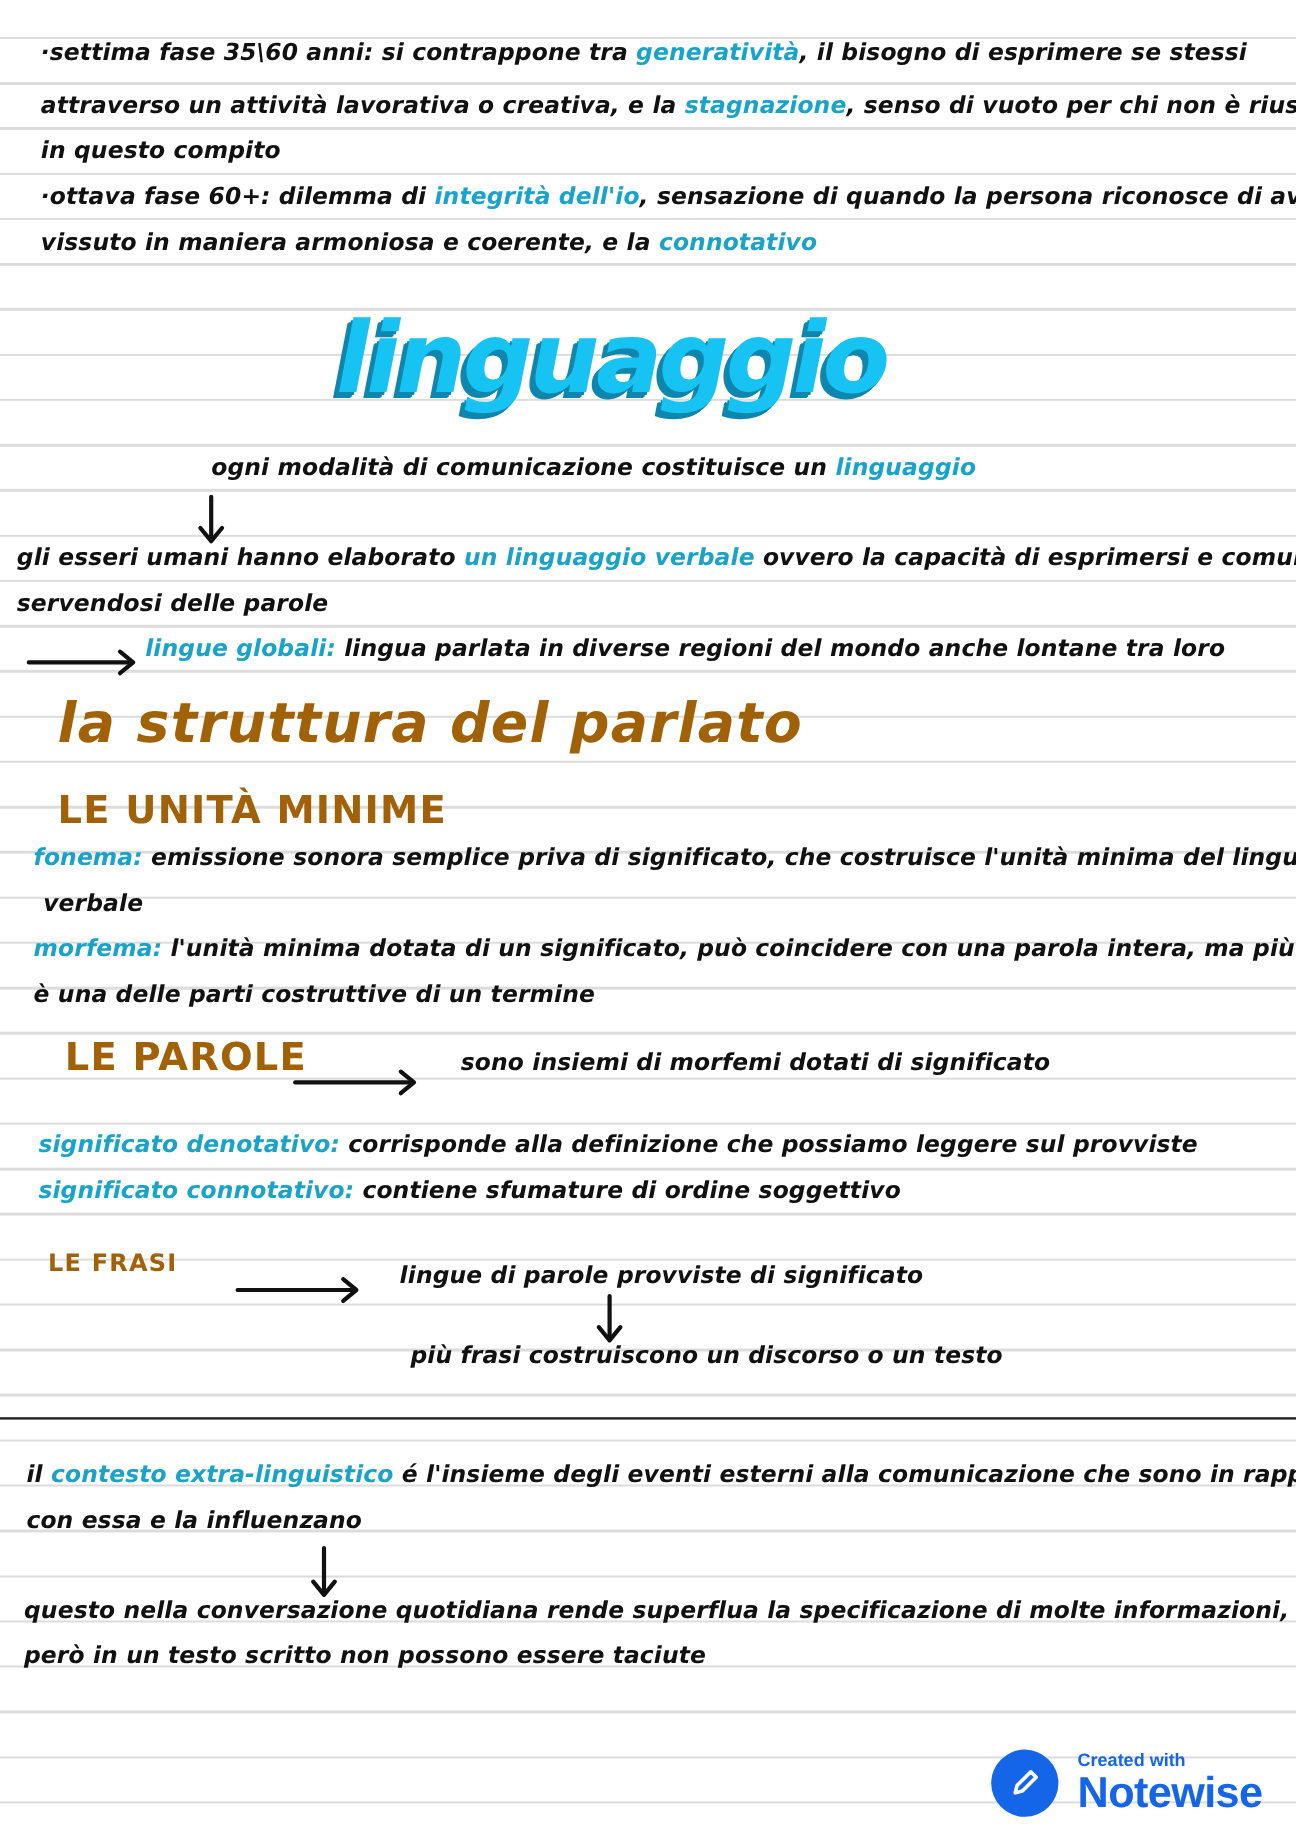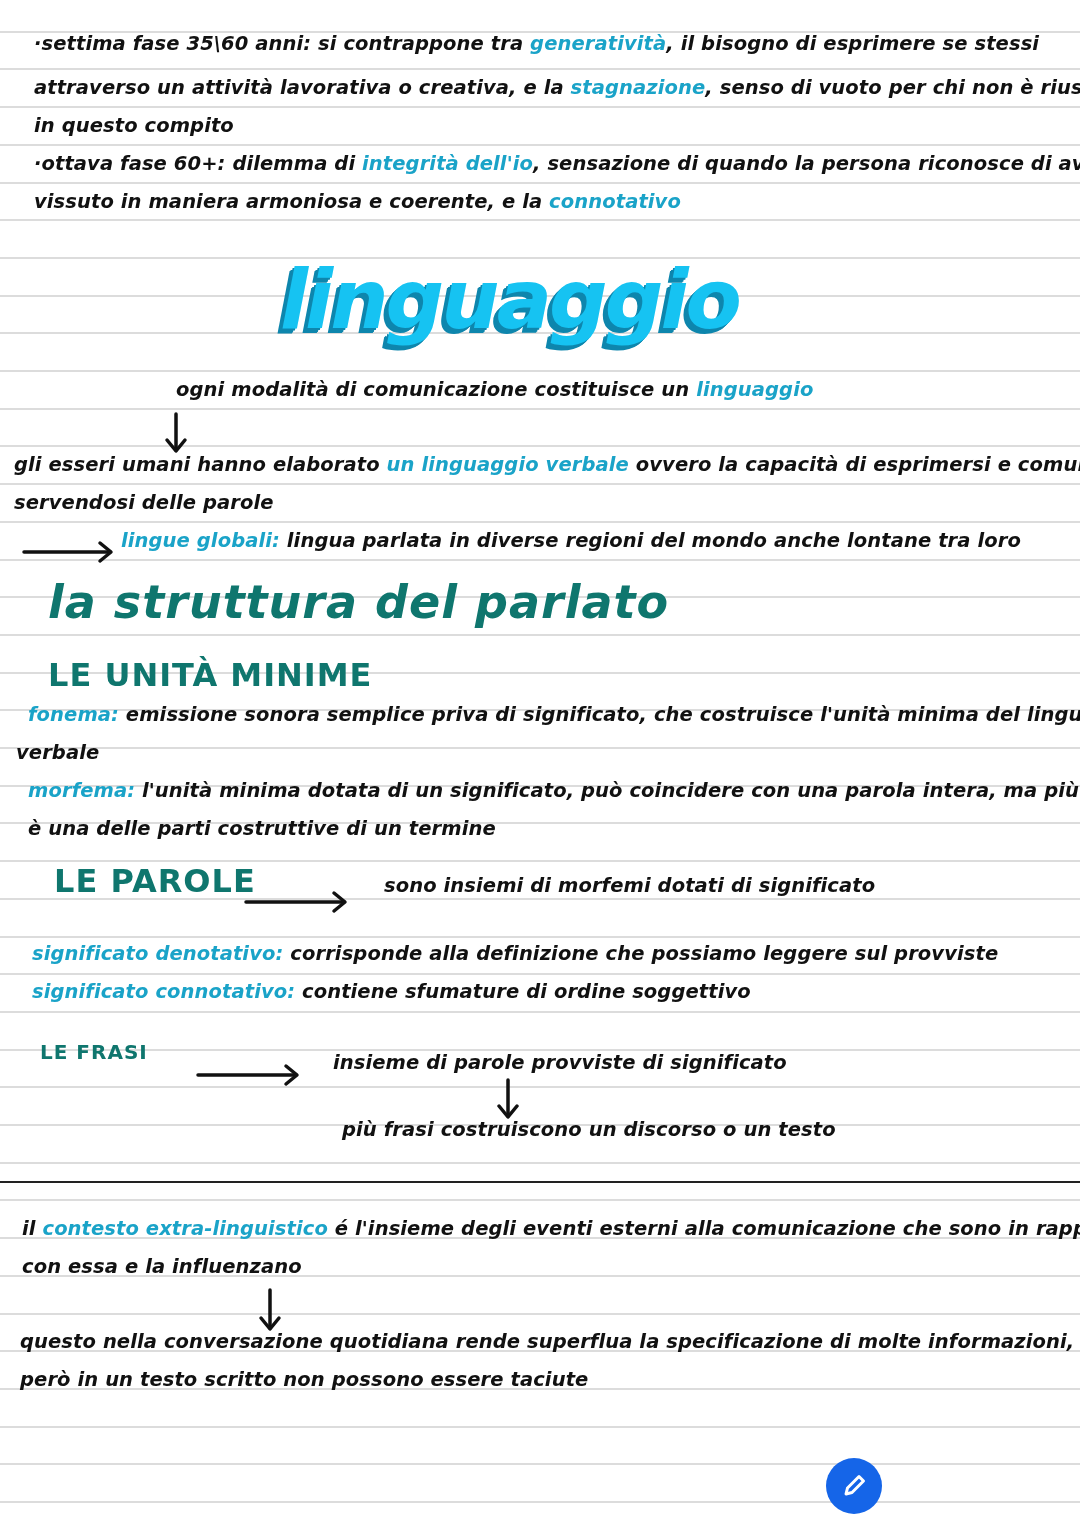--- a/index.html
+++ b/index.html
@@ -18,21 +18,21 @@
     position:absolute; white-space:nowrap;
     font-family:"DejaVu Sans", sans-serif;
     font-style:italic; font-weight:bold;
     font-size:19.5px; color:#111;
     letter-spacing:0.1px;
   }
   .hl { color:#1aa3c8; }
   .h-big {
     position:absolute; white-space:nowrap;
     font-family:"DejaVu Sans", sans-serif; font-style:italic; font-weight:bold;
-    color:#0f766e;
+    color:#a16207;
   }
   .title3d {
     position:absolute; left:280px; top:252px;
     font-family:"DejaVu Sans", sans-serif; font-weight:bold; font-style:italic;
     font-size:82px; color:#16c3f2; letter-spacing:-3px;
     text-shadow: -2px 2px 0 #0e86ad, -4px 4px 0 #0e86ad, -5px 5px 0 #0e86ad;
   }
   .arrow { position:absolute; }
   .sep { position:absolute; left:0; top:1181px; width:1080px; height:2px; background:#222; }
   .badge { position:absolute; left:826px; top:1458px; display:flex; align-items:center; }
@@ -67,40 +67,40 @@
 <svg class="arrow" style="left:22px; top:540px;" width="92" height="24" viewBox="0 0 92 24">
     <line x1="2" y1="12" x2="88" y2="12" stroke="#111" stroke-width="3.5" stroke-linecap="round"></line>
     <polyline points="78,3 89,12 78,21" fill="none" stroke="#111" stroke-width="3.5" stroke-linecap="round" stroke-linejoin="round"></polyline>
   </svg>
 <div class="line" style="left:121px; top:529px;"><span class="hl">lingue globali:</span><span> lingua parlata in diverse regioni del mondo anche lontane tra loro</span></div>
 
 <div class="h-big" style="left:48px; top:575px; font-size:46px; letter-spacing:1px;">la struttura del parlato</div>
 <div class="h-big" style="left:48px; top:656px; font-size:32px; font-style:normal; letter-spacing:1px;text-align:right;">LE UNITÀ MINIME</div>
 
 <div class="line" style="left:28px; top:703px;"><span class="hl">fonema:</span><span> emissione sonora semplice priva di significato, che costruisce l'unità minima del linguaggio</span></div>
-<div class="line" style="left:16px; top:741px;text-align:right;">verbale</div>
+<div class="line" style="left:36px; top:741px;text-align:right;">verbale</div>
 <div class="line" style="left:28px; top:779px;"><span class="hl">morfema:</span><span> l'unità minima dotata di un significato, può coincidere con una parola intera, ma più spess</span></div>
 <div class="line" style="left:28px; top:817px;">è una delle parti costruttive di un termine</div>
 
 <div class="h-big" style="left:54px; top:862px; font-size:32px; font-style:normal; letter-spacing:1px;">LE PAROLE</div>
 <svg class="arrow" style="left:244px; top:890px;" width="104" height="24" viewBox="0 0 104 24">
     <line x1="2" y1="12" x2="100" y2="12" stroke="#111" stroke-width="3.5" stroke-linecap="round"></line>
     <polyline points="90,3 101,12 90,21" fill="none" stroke="#111" stroke-width="3.5" stroke-linecap="round" stroke-linejoin="round"></polyline>
   </svg>
 <div class="line" style="left:384px; top:874px;">sono insiemi di morfemi dotati di significato</div>
 
 <div class="line" style="left:32px; top:942px;"><span class="hl">significato denotativo:</span><span> corrisponde alla definizione che possiamo leggere sul provviste</span></div>
 <div class="line" style="left:32px; top:980px;"><span class="hl">significato connotativo:</span><span> contiene sfumature di ordine soggettivo</span></div>
 
 <div class="h-big" style="left:40px; top:1040px; font-size:20px; font-style:normal; letter-spacing:1px;">LE FRASI</div>
 <svg class="arrow" style="left:196px; top:1063px;" width="104" height="24" viewBox="0 0 104 24">
     <line x1="2" y1="12" x2="100" y2="12" stroke="#111" stroke-width="3.5" stroke-linecap="round"></line>
     <polyline points="90,3 101,12 90,21" fill="none" stroke="#111" stroke-width="3.5" stroke-linecap="round" stroke-linejoin="round"></polyline>
   </svg>
-<div class="line" style="left:333px; top:1051px;">insieme di parole provviste di significato</div>
+<div class="line" style="left:333px; top:1051px;">lingue di parole provviste di significato</div>
 <svg class="arrow" style="left:496px; top:1078px;" width="24" height="42" viewBox="0 0 24 42">
     <line x1="12" y1="2" x2="12" y2="38" stroke="#111" stroke-width="3.5" stroke-linecap="round"></line>
     <polyline points="3,28 12,39 21,28" fill="none" stroke="#111" stroke-width="3.5" stroke-linecap="round" stroke-linejoin="round"></polyline>
   </svg>
 <div class="line" style="left:342px; top:1118px;">più frasi costruiscono un discorso o un testo</div>
 
 <div class="sep"></div>
 
 <div class="line" style="left:22px; top:1217px;"><span>il </span><span class="hl">contesto extra-linguistico</span><span> é l'insieme degli eventi esterni alla comunicazione che sono in rapporto</span></div>
 <div class="line" style="left:22px; top:1255px;">con essa e la influenzano</div>
@@ -110,13 +110,17 @@
   </svg>
 <div class="line" style="left:20px; top:1330px;">questo nella conversazione quotidiana rende superflua la specificazione di molte informazioni, che</div>
 <div class="line" style="left:20px; top:1368px;">però in un testo scritto non possono essere taciute</div>
 
 <div class="badge">
   <div class="badge-circle">
     <svg width="30" height="30" viewBox="0 0 30 30">
         <path d="M7 23 L8.5 17 L20 5.5 L24.5 10 L13 21.5 Z" fill="none" stroke="#fff" stroke-width="3" stroke-linejoin="round"></path>
       </svg>
   </div>
+  <div class="badge-text">
+    <div class="badge-small">Created with</div>
+    <div class="badge-big">Notewise</div>
+  </div>
 </div>
 
 </body></html>

